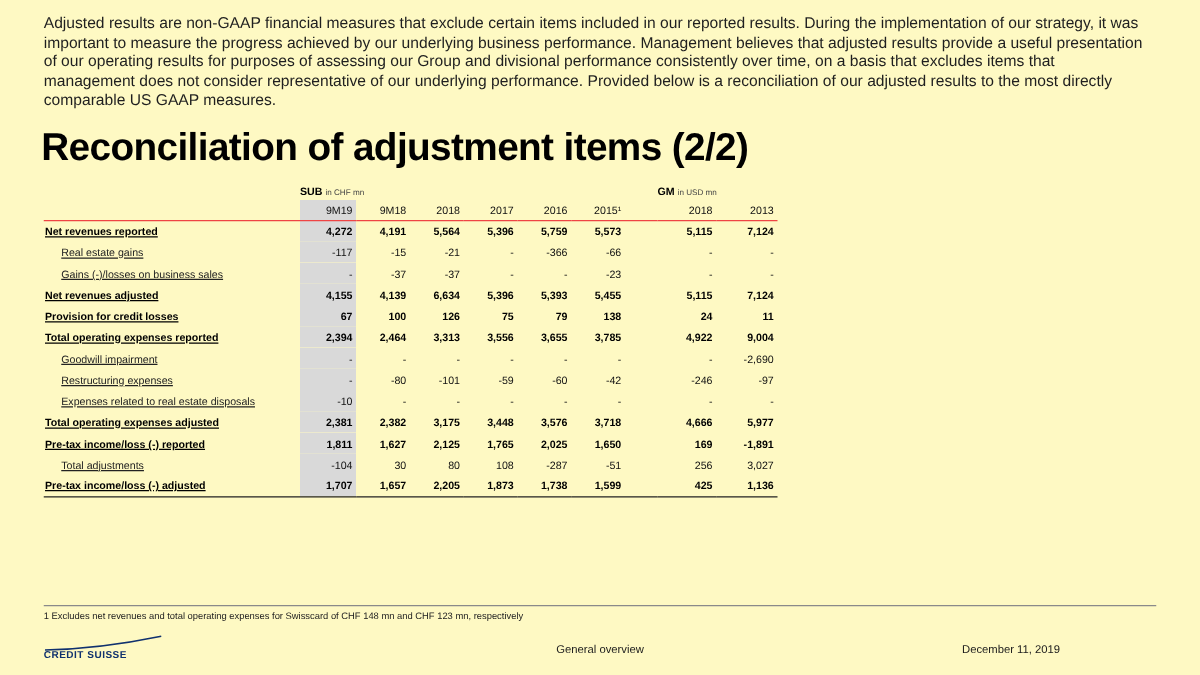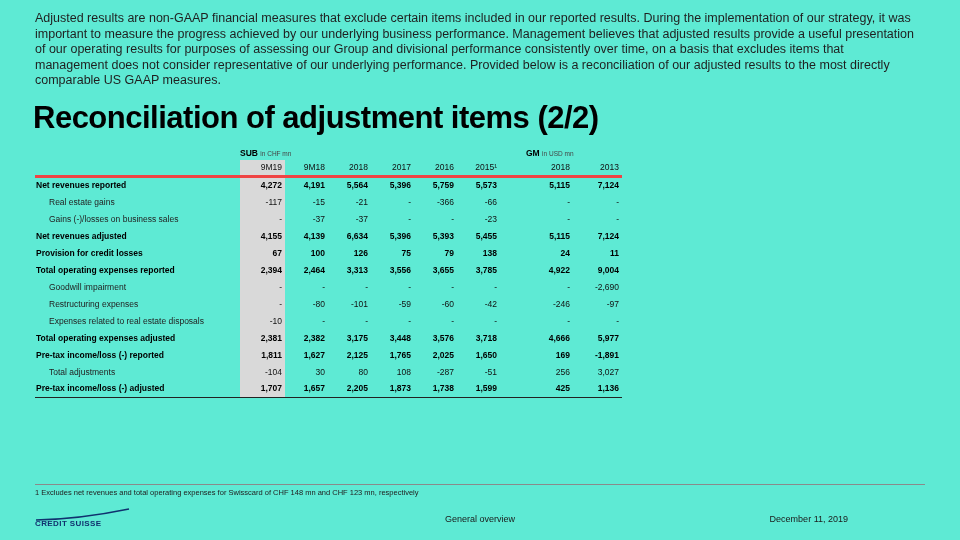--- a/index.html
+++ b/index.html
@@ -1,32 +1,32 @@
 <!DOCTYPE html>
 <html><head>
 <meta charset="utf-8">
 <style>
   * { margin:0; padding:0; box-sizing:border-box; }
   html,body { width:960px; height:540px; }
   body { font-family:"Liberation Sans", sans-serif; background:#ffffff; color:#1a1a1a; }
-  .slide { position:relative; width:960px; height:540px; overflow:hidden; background:#5eead4; }
+  .slide { position:relative; width:960px; height:540px; overflow:hidden; background:#fef9c3; }
 
   .intro { position:absolute; left:35px; top:11px; width:880px; font-size:12.5px; line-height:15.6px; color:#1f1f1f; }
 
   .title { position:absolute; left:33px; top:100px; font-size:31px; font-weight:700; letter-spacing:-0.5px; color:#000; }
 
   .fin-table { position:absolute; left:35px; top:146px; border-collapse:collapse; table-layout:fixed; font-size:8.5px; color:#111; }
   .fin-table th, .fin-table td { padding:0 3px 0 0; height:17px; vertical-align:middle; font-weight:400; white-space:nowrap; overflow:hidden; }
-  .fin-table .label-col { text-align:left; padding-left:1px; }
+  .fin-table .label-col { text-align:left; padding-left:1px;text-decoration:underline; }
   .fin-table .val { text-align:right; }
   .fin-table .hl { background:#d9d9d9; }
   .fin-table tr.grp th { height:14px; text-align:left; font-size:8.5px; }
   .grp-label { font-weight:700; color:#000; }
   .grp-unit { font-size:6.5px; color:#444; font-weight:400; }
-  #col-header-row th { border-bottom:3px solid #ef4444; height:16px;margin-top:13px; }
+  #col-header-row th { border-bottom:1px solid #ef4444; height:16px;margin-top:13px; }
   .fin-table tbody tr:last-child td { border-bottom:1px solid #222; }
   .fin-table tbody tr.bold td { font-weight:700; color:#000; }
   .fin-table td.indent { padding-left:14px; color:#222; }
 
   .footnote-rule { position:absolute; left:35px; top:484px; width:890px; height:1px; background:#8a8a8a; }
   .footnote { position:absolute; left:35px; top:488px; width:880px; font-size:7.5px; color:#222; }
 
   .footer-center { position:absolute; left:0; right:0; top:514px; text-align:center; font-size:9px; color:#1a1a1a; }
   .footer-date { position:absolute; right:112px; top:514px; font-size:9px; color:#1a1a1a;padding-left:32px; }
   .footer-page { position:absolute; right:42px; top:541px; font-size:9px; color:#1a1a1a; }

